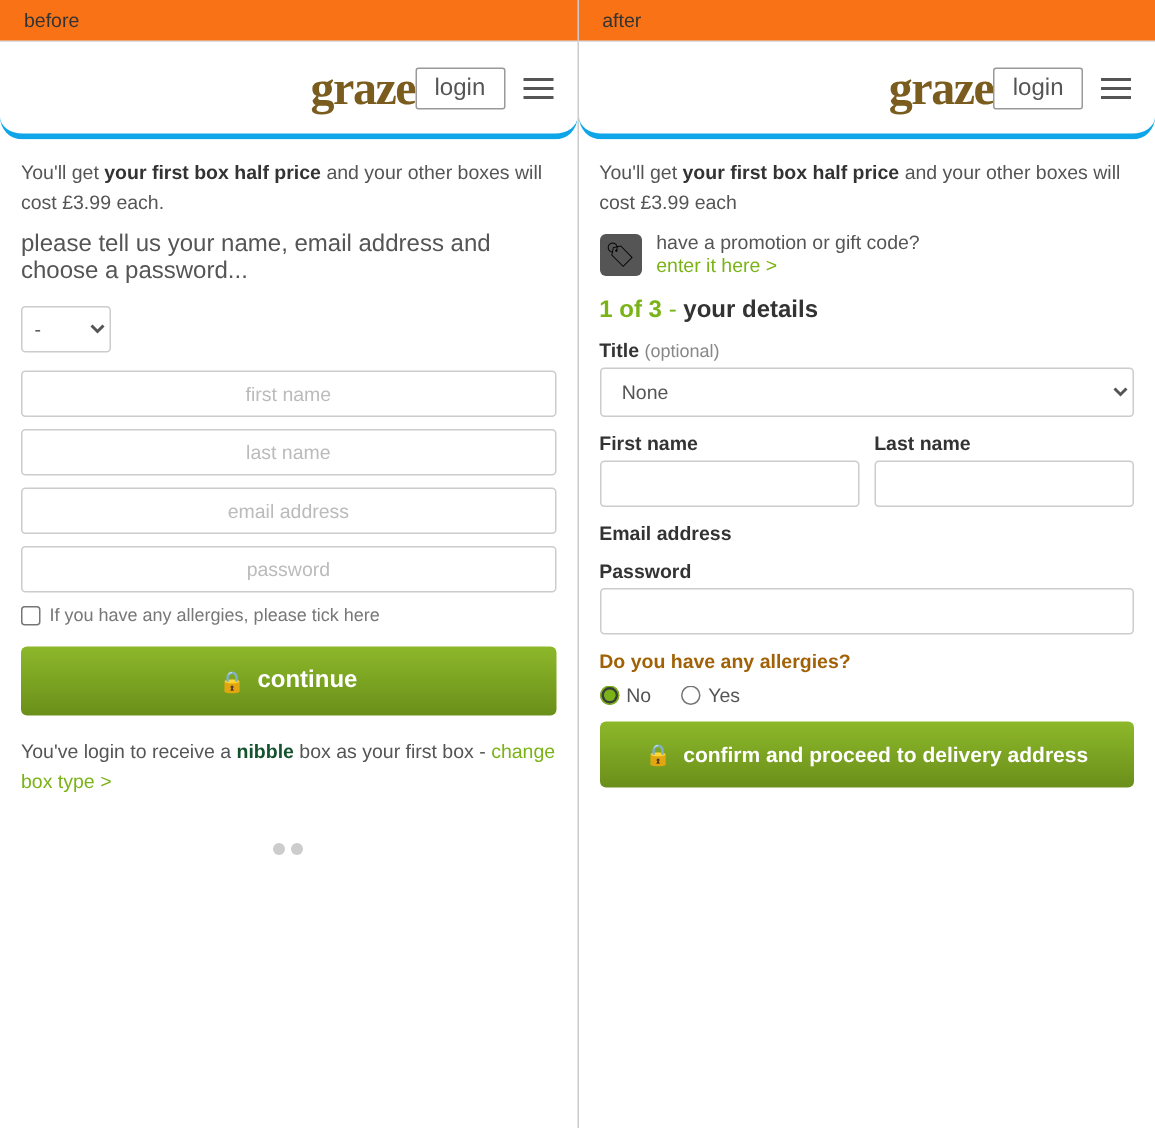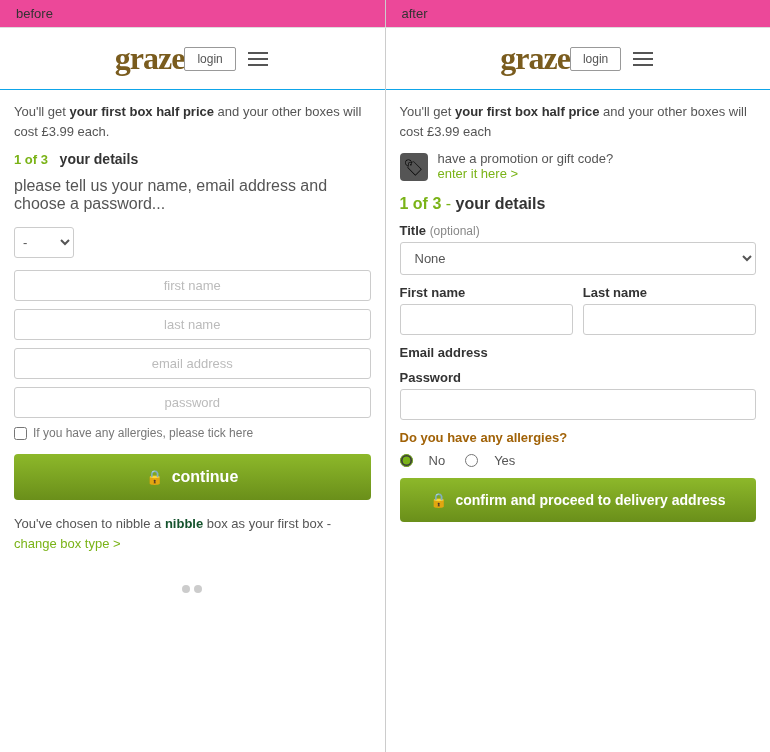--- a/index.html
+++ b/index.html
@@ -9,21 +9,21 @@
       background: #f5f5f5;
       width: 770px;
       height: 752px;
       overflow: hidden;
       display: flex;
       flex-direction: column;
     }
 
     .section-labels {
       display: flex;
-      background: #ec4899;
+      background: #f97316;
       border-bottom: 1px solid #ddd;
     }
     .section-label {
       flex: 1;
       padding: 6px 16px;
       font-size: 13px;
       color: #333;
     }
     .section-label:first-child {
       border-right: 1px solid #ccc;
@@ -43,44 +43,45 @@
     }
 
     .panel-left {
       border-right: 1px solid #ccc;
     }
 
     
     .header {
       display: flex;
       align-items: center;
-      justify-content: center;
+      justify-content: flex-end;
       padding: 12px 14px;
-      border-bottom: 1px solid #0ea5e9;
+      border-bottom: 4px solid #0ea5e9;
+      border-radius: 15px;
     }
 
     .logo {
       font-size: 32px;
       font-weight: bold;
       color: #7a5c1e;
       font-family: Georgia, serif;
       letter-spacing: -1px;
     }
 
     .header-right {
       display: flex;
       align-items: center;
       gap: 10px;
     }
 
     .login-btn {
       border: 1px solid #999;
       background: #fff;
       padding: 4px 12px;
-      font-size: 12px;
+      font-size: 16px;
       color: #555;
       cursor: pointer;
       border-radius: 2px;
     }
 
     .hamburger {
       font-size: 20px;
       color: #555;
       cursor: pointer;
       display: flex;
@@ -323,21 +324,21 @@
 
     .radio-group {
       display: flex;
       gap: 20px;
       align-items: center;
     }
 
     .radio-option {
       display: flex;
       align-items: center;
-      gap: 16px;
+      gap: 5px;
       font-size: 13px;
       color: #555;
     }
 
     input[type="radio"] {
       accent-color: #7ab317;
     }
 
     
     .pagination {
@@ -377,24 +378,20 @@
       </div>
     </div>
 
     <div class="content">
 
       <p class="promo-text">
         <span>You'll get </span><strong>your first box half price</strong><span> and your other boxes will cost £3.99 each.</span>
       </p>
 
 
-      <div class="form-group">
-        <span style="color:#7ab317;font-weight:bold;font-size:13px;">1 of 3</span>
-        <span style="margin-left:8px;font-size:14px;font-weight:bold;color:#333;">your details</span>
-      </div>
 
       <p class="step-desc">please tell us your name, email address and choose a password...</p>
 
       <select class="title-select-small">
         <option>-</option>
         <option>Mr</option>
         <option>Mrs</option>
         <option>Ms</option>
         <option>Dr</option>
       </select>
@@ -408,21 +405,21 @@
         <input type="checkbox" id="left-allergy" style="">
         <label for="left-allergy">If you have any allergies, please tick here</label>
       </div>
 
       <button class="continue-btn">
         <span class="lock-icon">🔒</span>
         <span>continue</span>
       </button>
 
       <p class="box-choice">
-        <span>You've chosen to nibble a </span><span class="nibble">nibble</span><span> box as your first box - </span><span class="change-link">change box type &gt;</span>
+        <span>You've login to receive a </span><span class="nibble">nibble</span><span> box as your first box - </span><span class="change-link">change box type &gt;</span>
       </p>
 
     </div>
 
     <div class="pagination">
       <div class="dot"></div>
       <div class="dot"></div>
     </div>
 
   </div>

